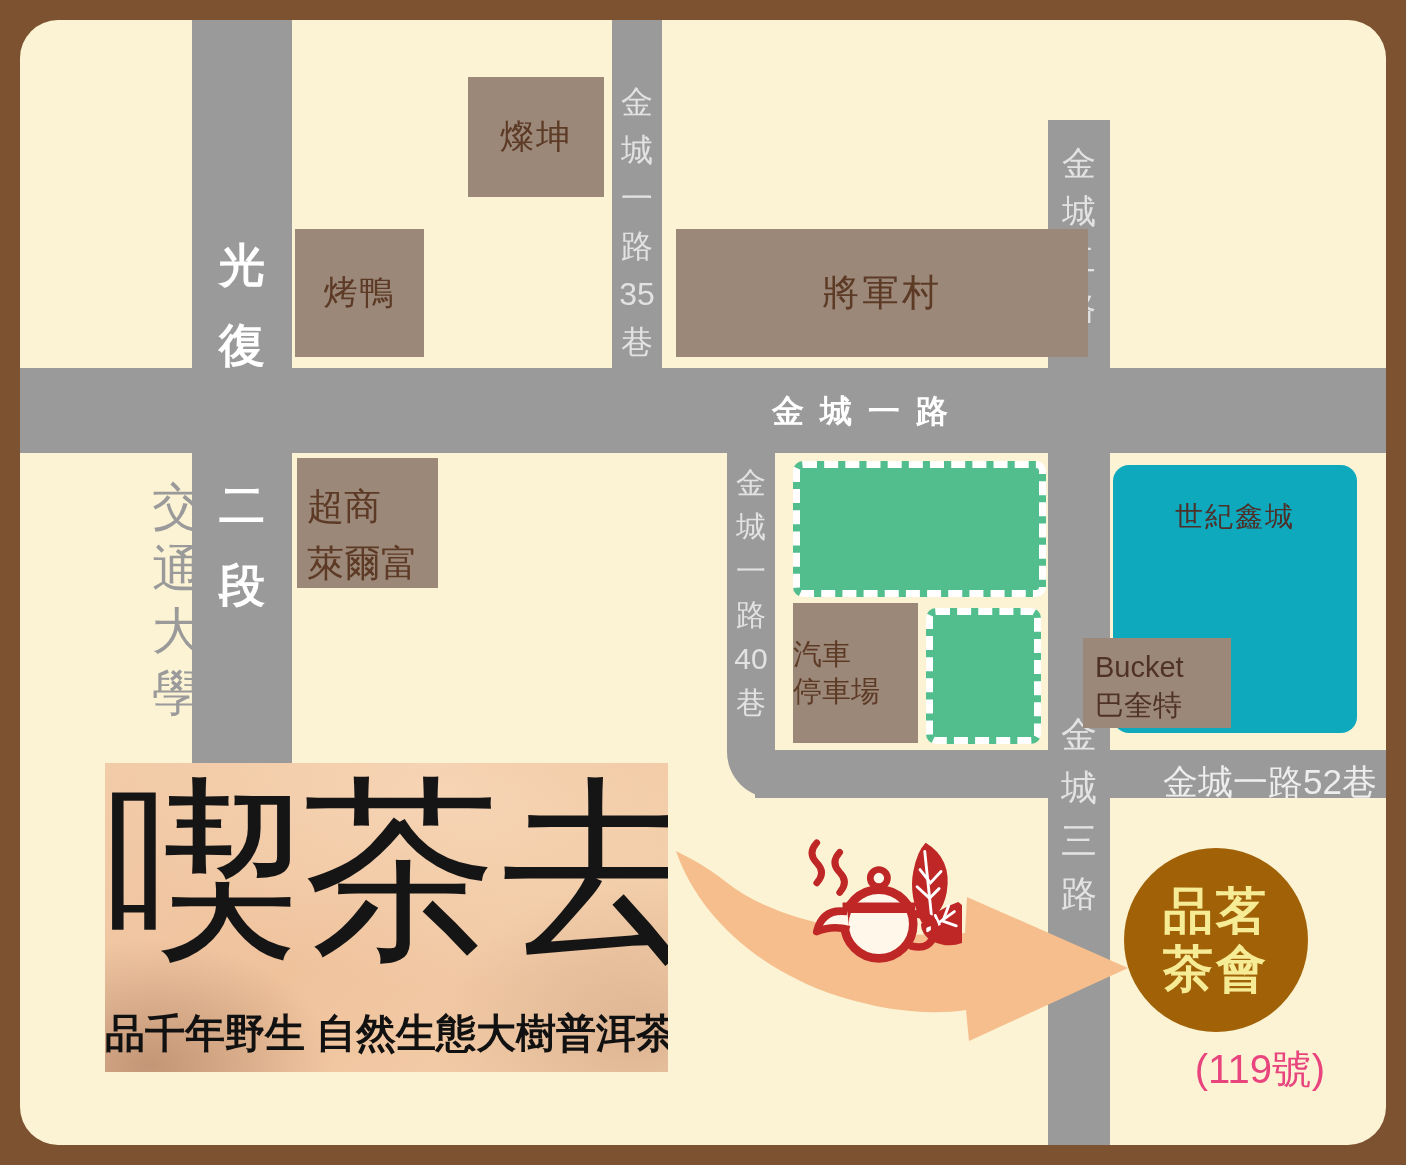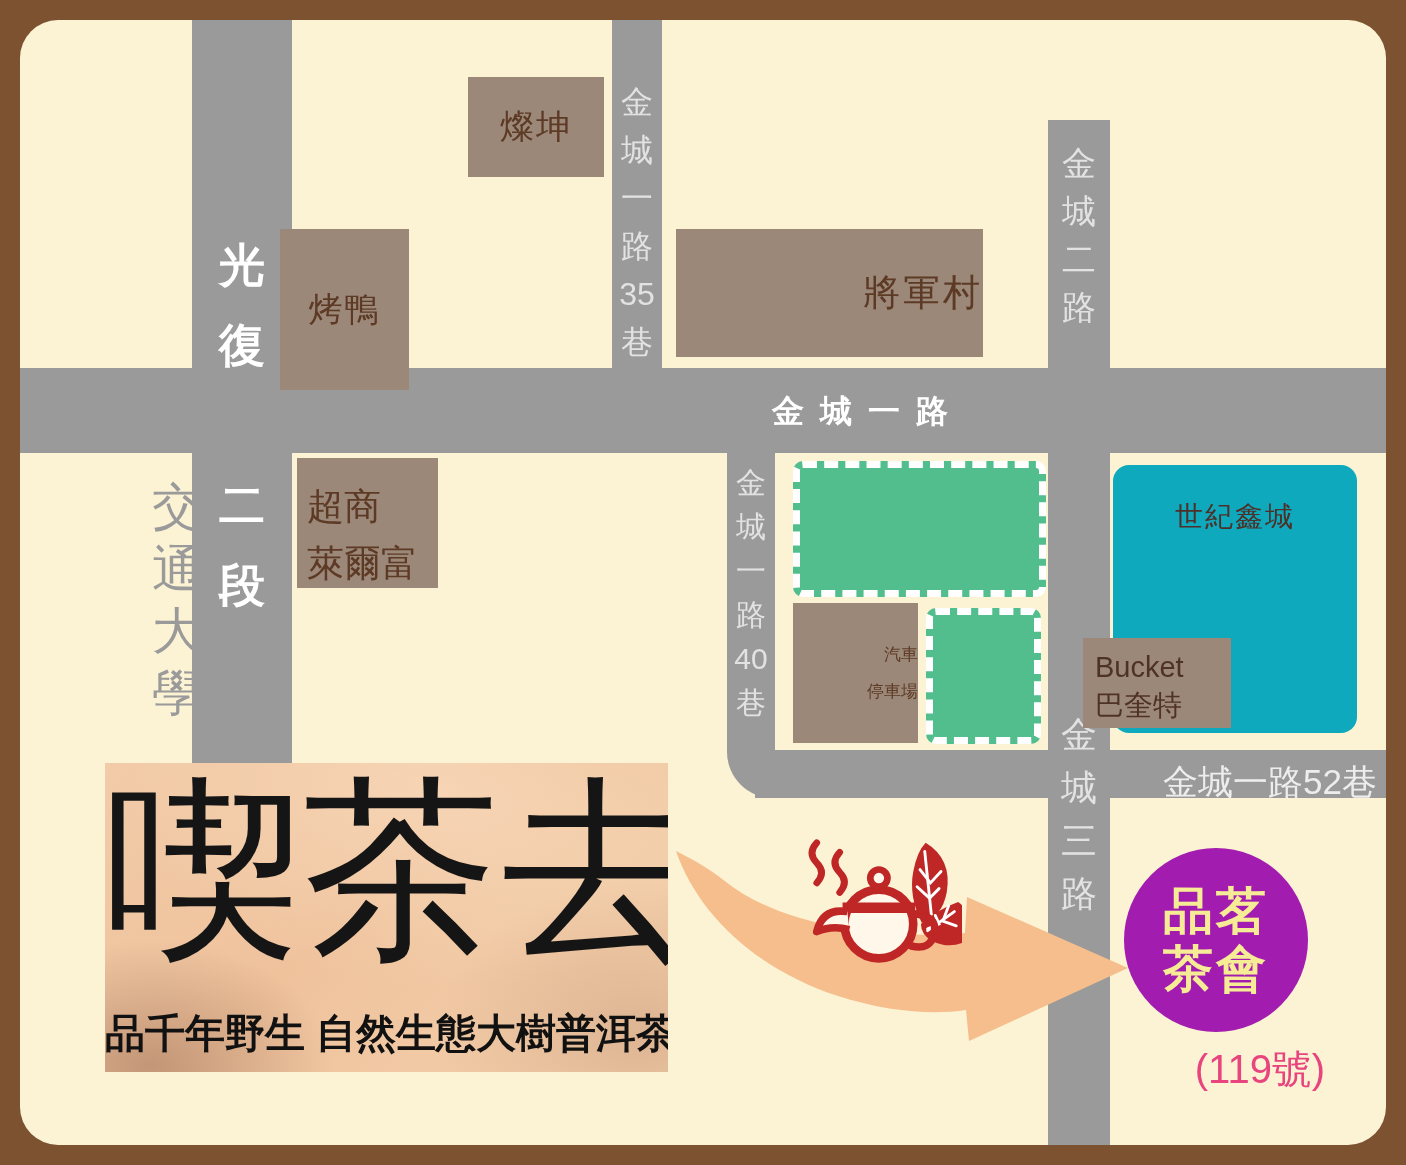--- a/index.html
+++ b/index.html
@@ -22,34 +22,34 @@
            radial-gradient(260px 180px at 8% 98%, rgba(150,105,80,.50), rgba(150,105,80,0) 70%),
            radial-gradient(300px 220px at 96% 88%, rgba(190,140,110,.40), rgba(190,140,110,0) 70%),
            radial-gradient(420px 260px at 60% 10%, rgba(255,235,210,.45), rgba(255,235,210,0) 75%),
            linear-gradient(135deg,#F2CBA8 0%,#EFC29C 45%,#F4D2AE 100%);}
   .promo-title{position:absolute;left:0;top:-12px;width:100%;text-align:center;
          font-family:"DejaVu Serif","Liberation Serif",serif;font-weight:400;
          font-size:196px;line-height:1.22;color:#151515;letter-spacing:2px;white-space:nowrap;}
   .promo-sub{position:absolute;left:0;top:243px;width:100%;text-align:center;
          font-weight:700;font-size:40px;color:#111;white-space:nowrap;letter-spacing:0px;}
   .circle{position:absolute;left:1104px;top:828px;width:184px;height:184px;border-radius:50%;
-          background:#a21caf;display:flex;flex-direction:column;align-items:center;justify-content:center;
+          background:#a16207;display:flex;flex-direction:column;align-items:center;justify-content:center;
           color:#F7EC96;font-weight:700;font-size:50px;line-height:58px;letter-spacing:3px;}
   .note{position:absolute;left:1130px;top:1022px;width:220px;text-align:center;
         color:#E8457F;font-size:40px;font-weight:400;}
   .uni{position:absolute;left:107px;top:462px;width:100px;display:flex;flex-direction:column;
        align-items:center;gap:12px;color:#9A9A9A;font-size:50px;}
   .uni span{line-height:1;}
   .mainlabel{position:absolute;left:703px;top:370px;width:290px;text-align:center;color:#FFFFFF;
              font-weight:700;font-size:32px;letter-spacing:16px;white-space:nowrap;}
   .l52{position:absolute;left:1080px;top:739px;width:277px;text-align:right;color:#EDEDED;
        font-size:35px;white-space:nowrap;}
   .hilife-text{padding:20px 0 0 10px;font-size:37px;line-height:57px;}
-  .parking-text{display:flex;flex-direction:column;align-items:flex-end;justify-content:center;
-                width:100%;height:100%;font-size:17px;line-height:37px;padding-top:0;}
+  .parking-text{display:flex;flex-direction:column;align-items:flex-start;justify-content:center;
+                width:100%;height:100%;font-size:29px;line-height:37px;padding-top:0;}
   .bucket-text{padding:10px 0 0 12px;font-size:29px;line-height:38px;color:#4F3226;}
   .teal-label{position:absolute;left:0;top:33px;width:100%;text-align:center;
               color:#4D3028;font-size:28px;letter-spacing:2px;}
   svg{display:block;}
 </style>
 </head>
 <body>
 
 <div class="canvas">
   <div class="inner">
@@ -110,29 +110,29 @@
       </div>
     </div>
 
     <div class="uni">
       <span>交</span>
       <span>通</span>
       <span>大</span>
       <span>學</span>
     </div>
 
-    <div class="building bld-center" style="left:448px;top:57px;width:136px;height:100px;font-size:34px;letter-spacing:2px;">
+    <div class="building bld-center" style="left:448px;top:57px;width:136px;height:120px;font-size:34px;letter-spacing:2px;">
       <span>燦坤</span>
     </div>
 
-    <div class="building bld-center" style="left:260px;top:209px;width:129px;height:161px;font-size:34px;letter-spacing:2px;">
+    <div class="building bld-center" style="left:275px;top:209px;width:129px;height:128px;font-size:34px;letter-spacing:2px;">
       <span>烤鴨</span>
     </div>
 
-    <div class="building bld-center" style="left:656px;top:209px;width:307px;height:128px;font-size:37px;letter-spacing:3px;justify-content:flex-end;">
+    <div class="building bld-center" style="left:656px;top:209px;width:412px;height:128px;font-size:37px;letter-spacing:3px;">
       <span>將軍村</span>
     </div>
 
     <div class="building" style="left:277px;top:438px;width:141px;height:130px;">
       <div class="hilife-text">
         <div>超商</div>
         <div>萊爾富</div>
       </div>
     </div>
 

